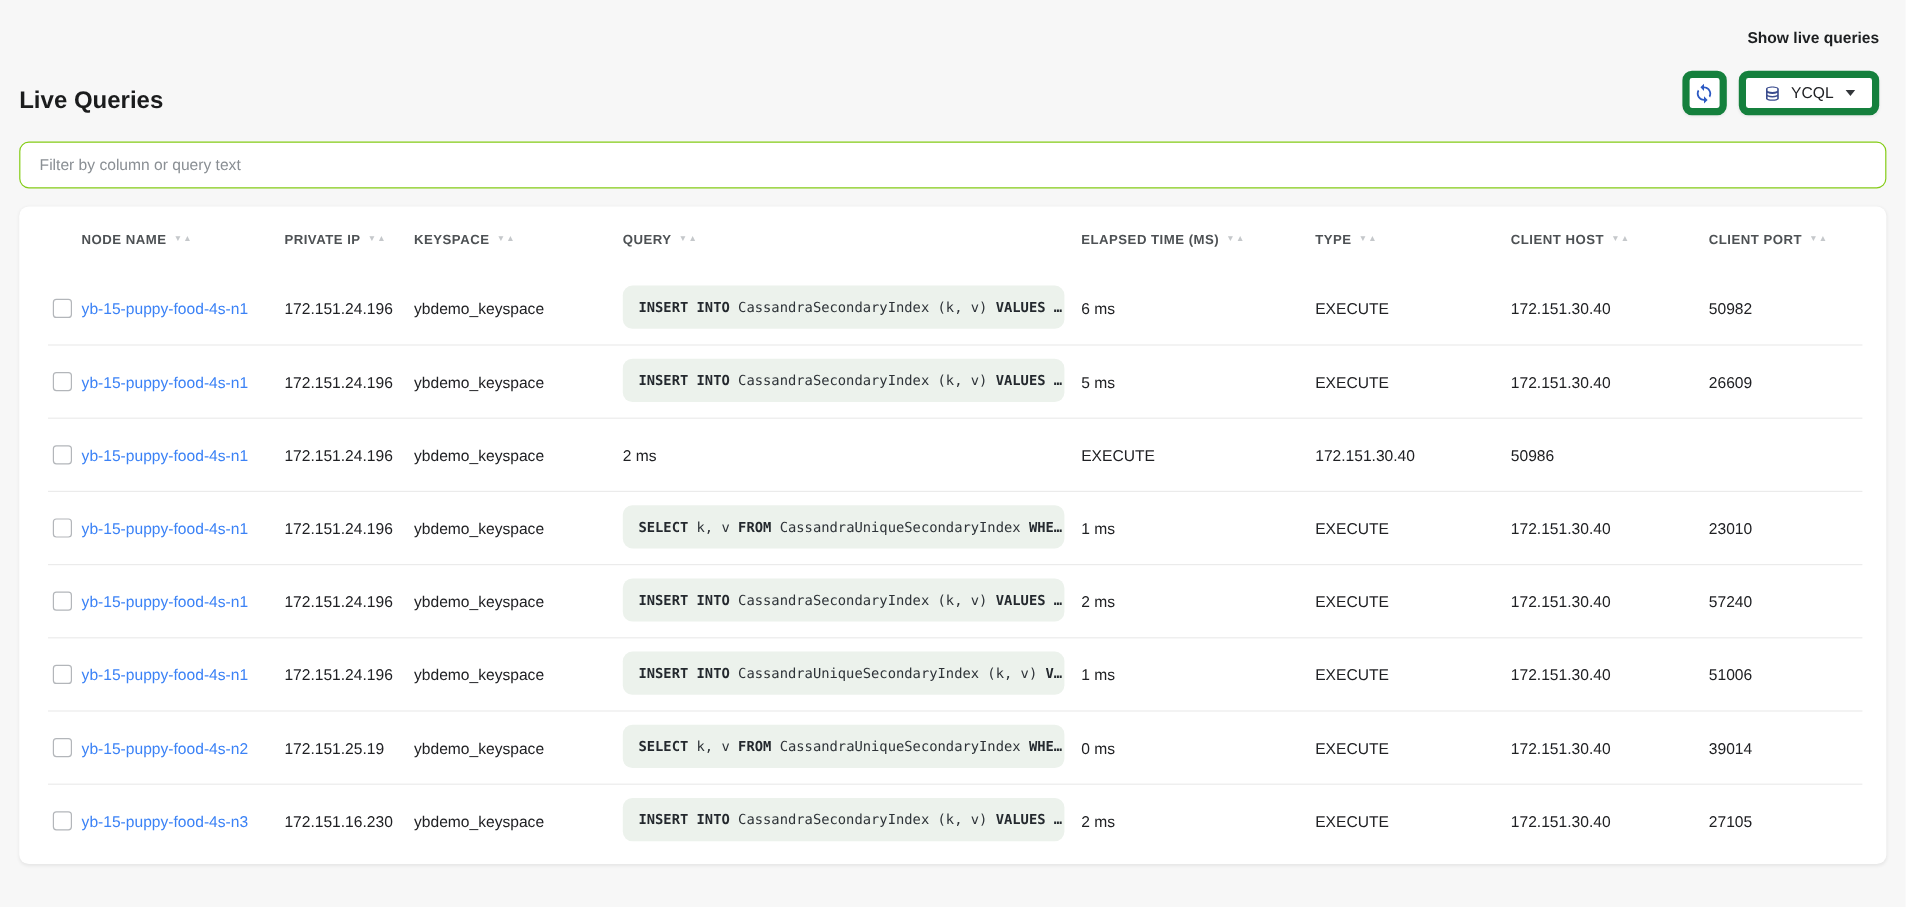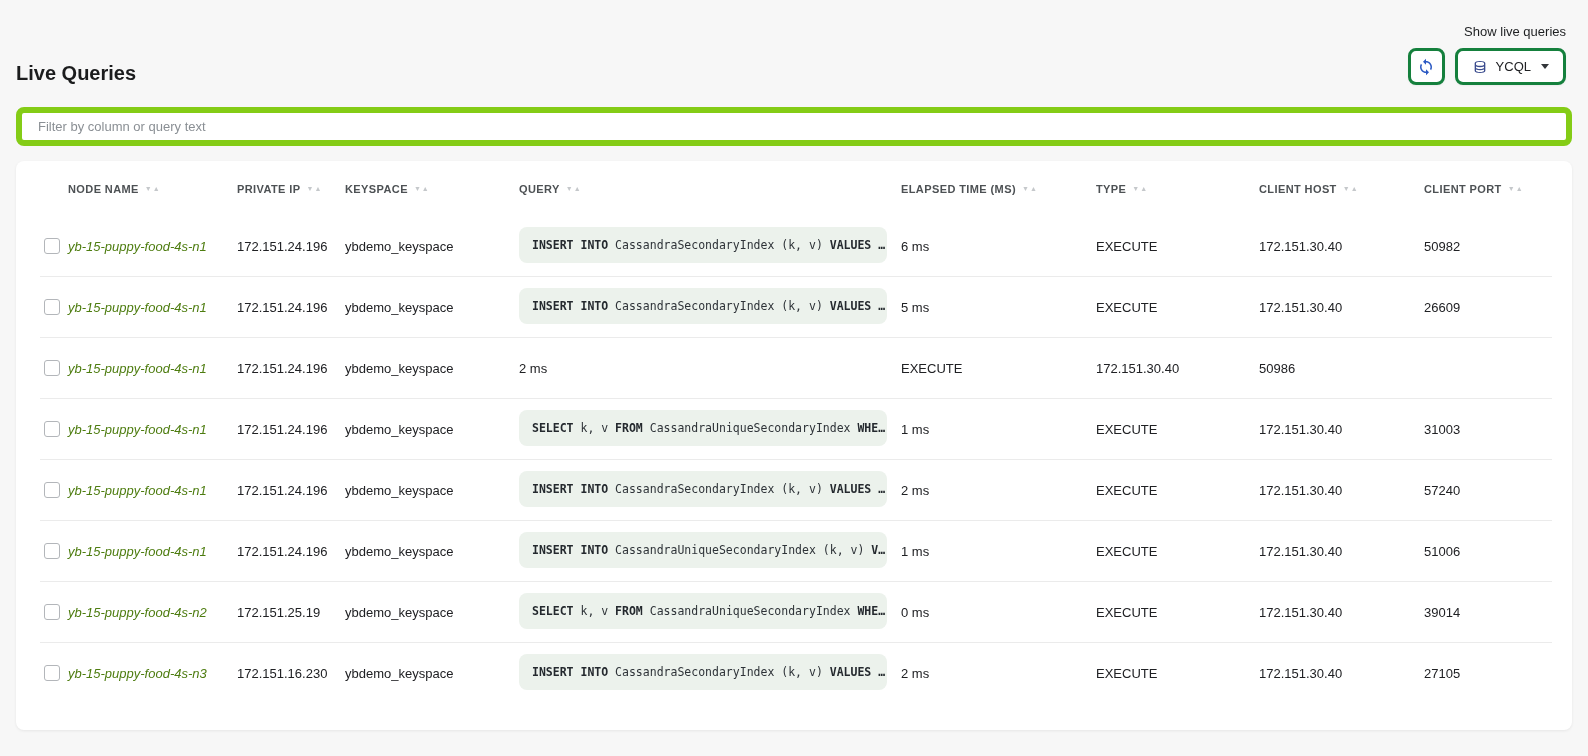--- a/index.html
+++ b/index.html
@@ -10,70 +10,70 @@
     color:#202124;
   }
 
   
   .topbar {
     display:flex; justify-content:space-between; align-items:flex-end;
     padding:24px 22px 0 16px;
   }
   .page-title { font-size:20px; font-weight:700; color:#1b1c1d; padding-top:8px; }
   .top-right { display:flex; flex-direction:column; align-items:flex-end; }
-  .show-label { font-size:13px; font-weight:400; color:#1d1f21; margin-bottom:9px; }
+  .show-label { font-size:13px; font-weight:700; color:#1d1f21; margin-bottom:20px; }
   .btn-row { display:flex; gap:10px; }
   .icon-btn, .api-btn {
-    background:#fff; border:3px solid #15803d; border-radius:8px;
+    background:#fff; border:6px solid #15803d; border-radius:8px;
     box-shadow:0 1px 2px rgba(0,0,0,0.05);
     height:37px; display:flex; align-items:center; justify-content:center;
     cursor:pointer; font-family:"Liberation Sans", sans-serif;
   }
   .icon-btn { width:37px; }
   .api-btn { padding:0 14px; gap:8px; }
   .api-btn span.val { font-size:13px; color:#202124; }
   .caret {
     width:0; height:0; border-left:4px solid transparent; border-right:4px solid transparent;
     border-top:5px solid #33363a; margin-left:2px;
   }
 
   
   .filter {
     display:block; width:1556px; margin:22px 16px 0 16px; height:39px;
-    background:#fff; border:6px solid #84cc16; border-radius:8px;
+    background:#fff; border:1px solid #84cc16; border-radius:8px;
     padding:0 16px; font-size:13px; color:#202124; outline:none;
     font-family:"Liberation Sans", sans-serif;
   }
   .filter::placeholder { color:#8a8f94; }
 
   
   .card {
     width:1556px; margin:15px 16px 0 16px; background:#fff; border-radius:8px;
     box-shadow:0 1px 3px rgba(0,0,0,0.07);
-    padding-bottom:27px;
+    padding-bottom:6px;
   }
   .thead, .tr {
     display:grid;
     grid-template-columns:52px 169px 108px 174px 382px 195px 163px 165px 1fr;
     align-items:center;
   }
   .thead { height:55px; }
   .tr { height:60px; }
   .th {
     font-size:11px; font-weight:700; color:#4d5154; letter-spacing:0.4px;
     display:flex; align-items:center; gap:6px; cursor:pointer; text-transform:uppercase;
   }
   .sort { font-size:7px; color:#c5c8cb; letter-spacing:1px; line-height:1; }
   .td { font-size:13px; color:#202124; padding-right:10px; white-space:nowrap; }
   .cb { padding-left:28px; }
   .cb input {
     appearance:none; -webkit-appearance:none; width:16px; height:16px;
     border:1.5px solid #b3b6ba; border-radius:3px; background:#fff; cursor:pointer; display:block;
   }
-  .node-link { color:#4d7c0f; text-decoration:none; cursor:pointer;font-style:italic; }
+  .node-link { color:#3b82f6; text-decoration:none; cursor:pointer; }
   .query-pill {
     display:inline-block; max-width:368px; overflow:hidden;
     background:#ecf2ec; border-radius:8px; padding:11px 13px;
     font-family:"DejaVu Sans Mono", monospace; font-size:11.5px; color:#2e3338;
     white-space:nowrap;
     text-align:right;
   }
   .query-pill b { font-weight:700; color:#24292e; }
   .sep { height:1px; background:#ebebeb; margin:0 20px 0 24px; }
 </style>
@@ -185,21 +185,21 @@
         <div class="td cb">
           <input type="checkbox" style="">
         </div>
         <div class="td"><a class="node-link">yb-15-puppy-food-4s-n1</a></div>
         <div class="td">172.151.24.196</div>
         <div class="td">ybdemo_keyspace</div>
         <div class="td"><span class="query-pill"><b>SELECT</b><span> k, v </span><b>FROM</b><span> CassandraUniqueSecondaryIndex </span><b>WHE…</b></span></div>
         <div class="td">1 ms</div>
         <div class="td">EXECUTE</div>
         <div class="td">172.151.30.40</div>
-        <div class="td">31003</div>
+        <div class="td">23010</div>
       </div>
       <div class="sep"></div>
       <div class="tr">
         <div class="td cb">
           <input type="checkbox" style="">
         </div>
         <div class="td"><a class="node-link">yb-15-puppy-food-4s-n1</a></div>
         <div class="td">172.151.24.196</div>
         <div class="td">ybdemo_keyspace</div>
         <div class="td"><span class="query-pill"><b>INSERT INTO</b><span> CassandraSecondaryIndex (k, v) </span><b>VALUES …</b></span></div>

